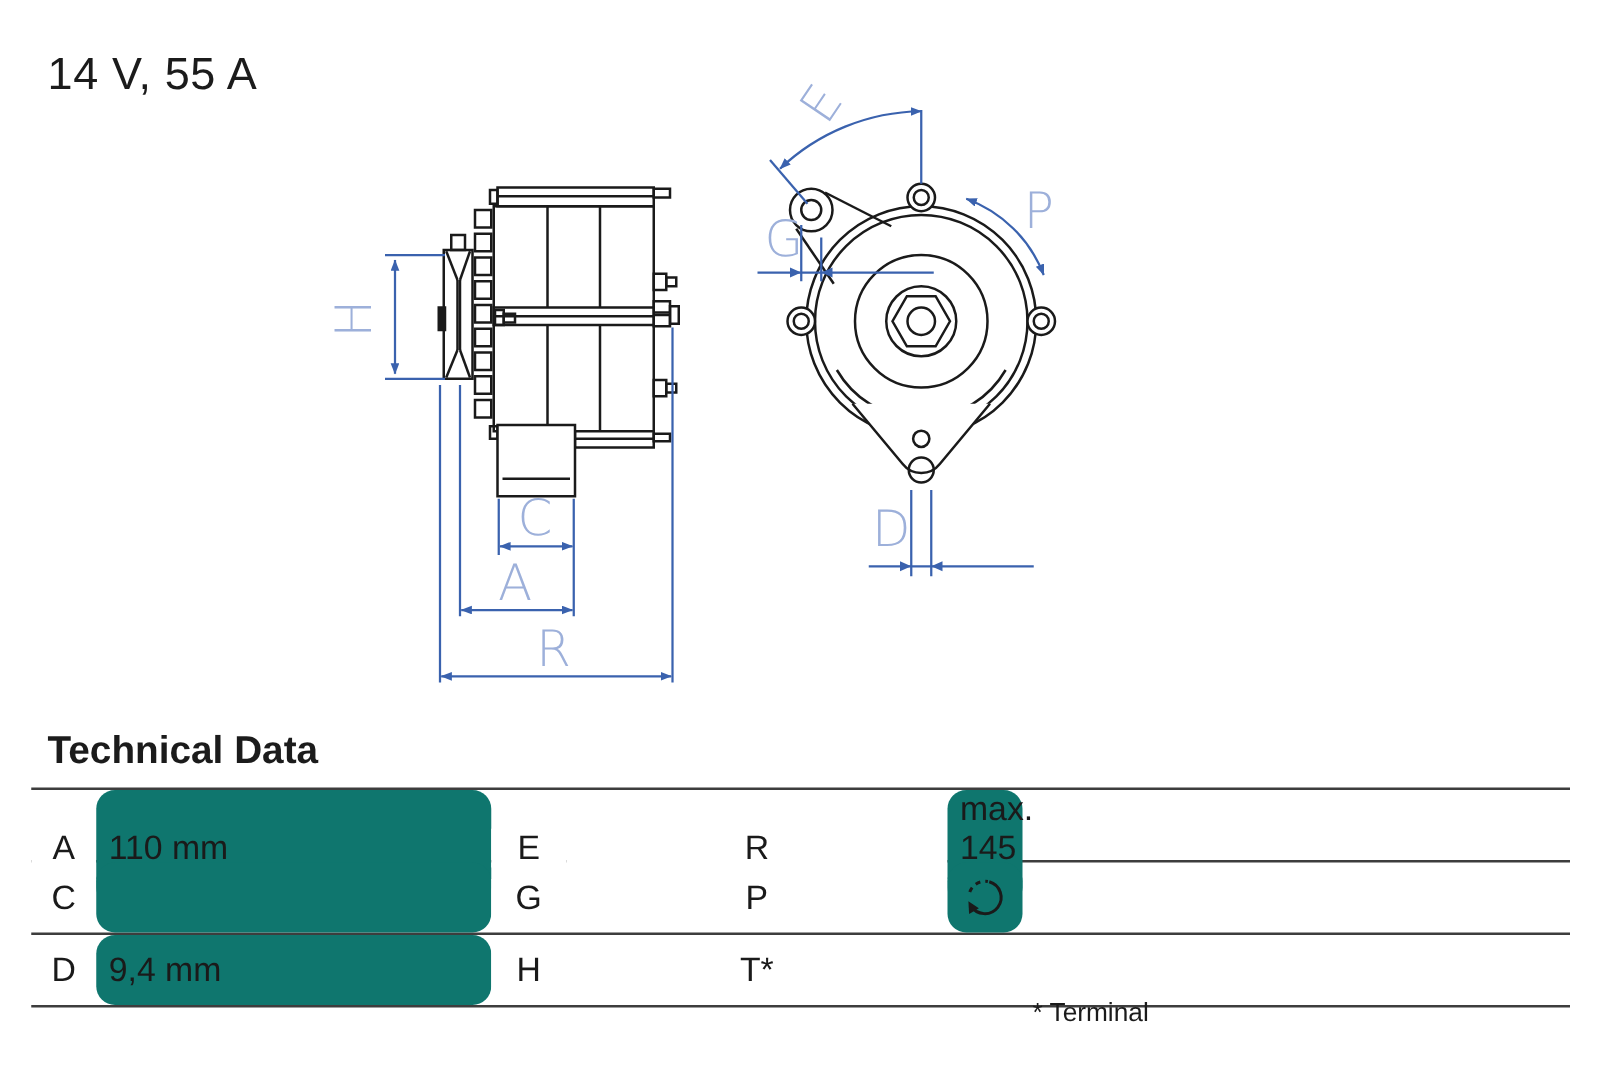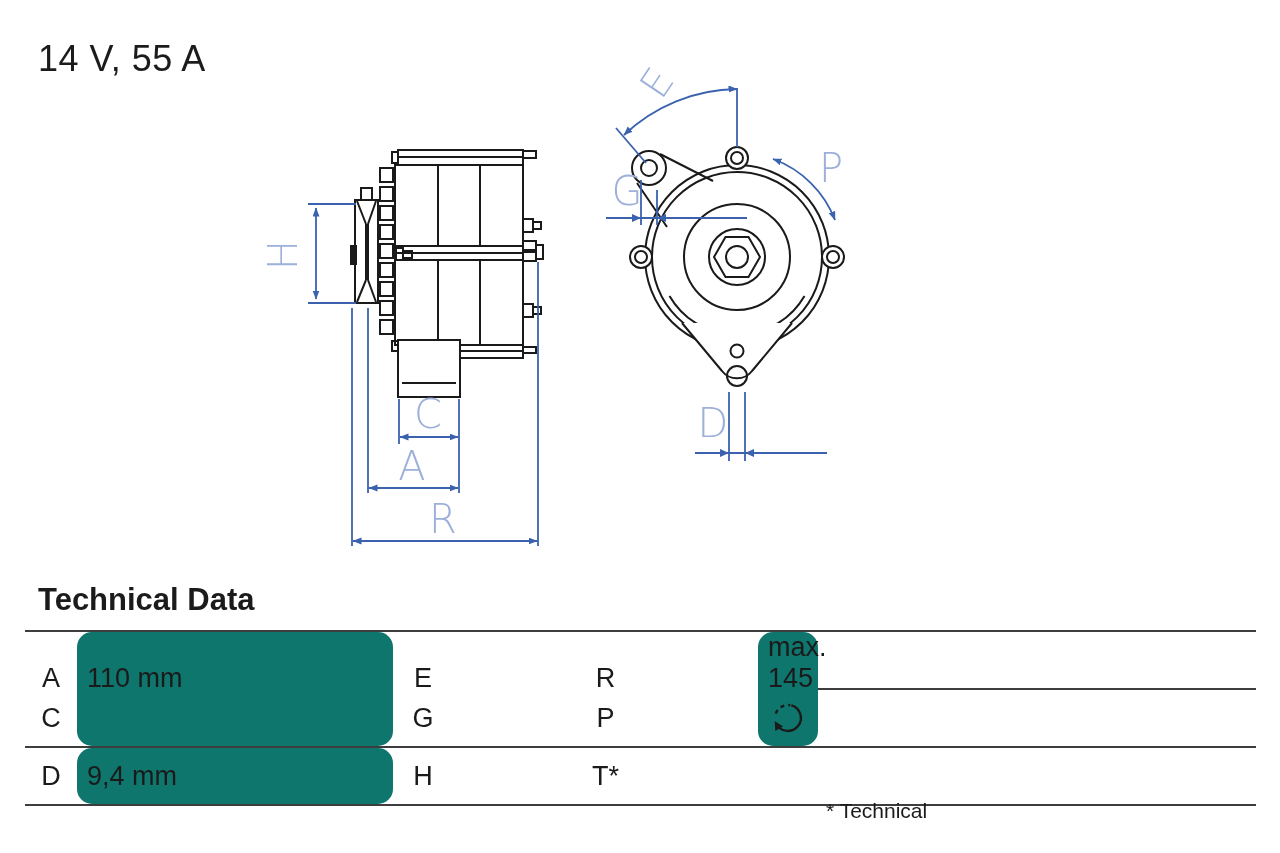--- a/index.html
+++ b/index.html
@@ -236,15 +236,15 @@
     <div class="t-row">
       <div class="t-key">D</div>
       <div class="t-val">
           <span>9,4 mm</span>
         </div>
       <div class="t-key">H</div>
       <div class="t-key">T*</div>
     </div>
   </div>
 
-  <div id="footnote">* Technical</div>
+  <div id="footnote">* Terminal</div>
 
 </div>
 
 </body></html>

